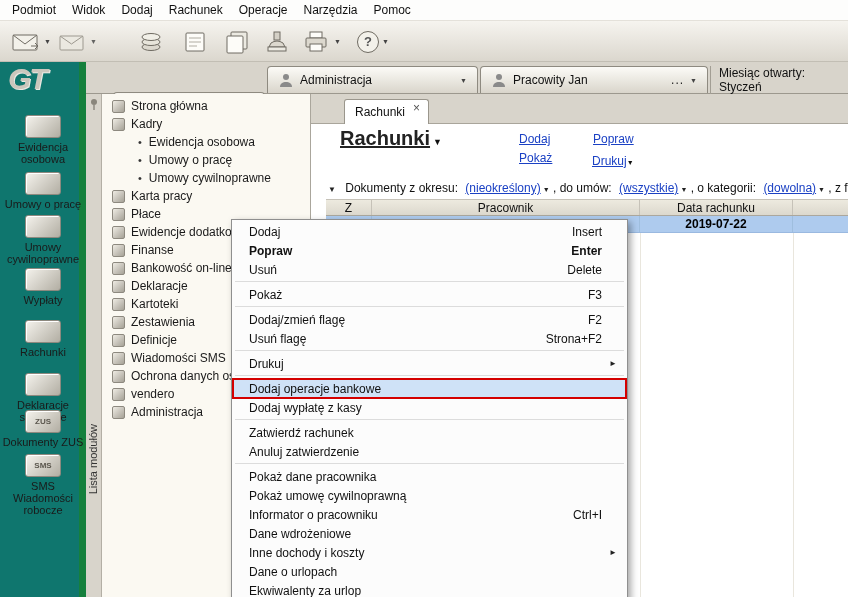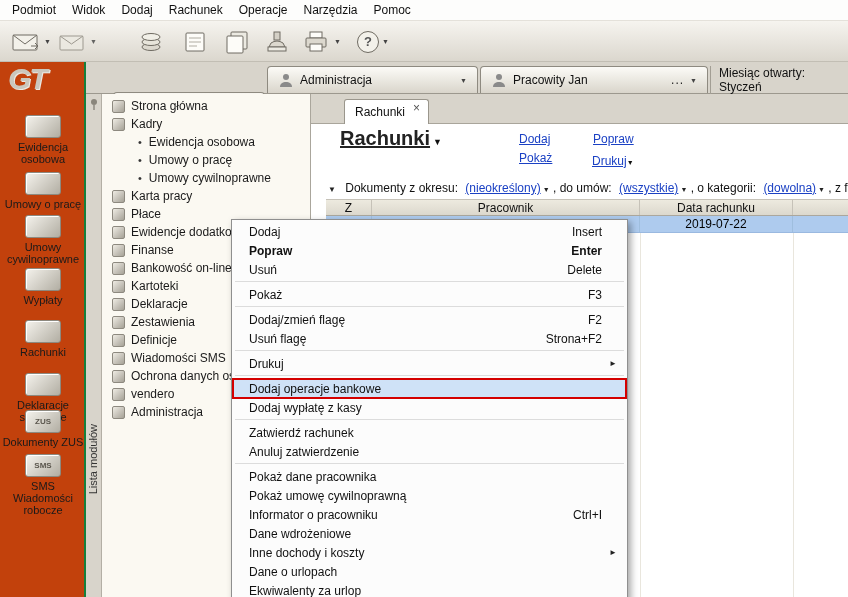--- a/index.html
+++ b/index.html
@@ -16,22 +16,22 @@
   .toolbar { position:absolute; left:0; top:21px; right:0; height:41px;
              background:linear-gradient(#f6f4ef,#dbd7ce); border-bottom:1px solid #c2beb4; }
   .tb { position:absolute; top:5px; height:31px; display:flex; align-items:center; gap:3px;
         padding:2px 3px; border-radius:3px; }
   .caret { font-size:7px; color:#444; line-height:7px; }
   .hicon { width:22px; height:22px; border:1px solid #6f6b62; border-radius:50%;
            background:#f3f1ea; display:flex; align-items:center; justify-content:center;
            font-size:13px; font-weight:bold; color:#555; }
 
   
-  .sidebar { position:absolute; left:0; top:62px; bottom:0; width:86px; background:#c2410c;
-             border-right:2px solid #15803d; }
+  .sidebar { position:absolute; left:0; top:62px; bottom:0; width:86px; background:#0f766e;
+             border-right:7px solid #15803d; }
   .gt-logo { position:absolute; left:8px; top:0px; font-size:30px; font-weight:bold; font-style:italic;
              color:#cbc7bd; text-shadow:1px 1px 0 #eceae4; letter-spacing:-2px; }
   .side-item { position:absolute; left:0; width:86px; display:flex; flex-direction:column;
                align-items:center; gap:3px; cursor:default; }
   .sicon { width:36px; height:23px; background:linear-gradient(135deg,#f5f3ed,#b2aea3);
            border:1px solid #8d897f; border-radius:3px; box-shadow:inset 1px 1px 0 #fff;
            display:flex; align-items:center; justify-content:center;
            font-size:8px; font-weight:bold; color:#5a564d; letter-spacing:0px; }
   .side-label { font-size:11px; line-height:12px; color:#1a1a1a; text-align:center; width:82px; }
 
@@ -83,21 +83,21 @@
 
   
   .thead { position:absolute; left:15px; right:0; top:105px; height:17px; display:flex;
            background:linear-gradient(#edeadf,#dcd8cd); border-top:1px solid #c6c2b8;
            border-bottom:1px solid #aba79d; font-size:12px; color:#111; }
   .th { display:flex; align-items:center; justify-content:center; border-right:1px solid #c6c2b8; }
   .c0 { width:46px; flex:none; } .c1 { width:268px; flex:none; } .c2 { width:153px; flex:none; }
   .c3 { flex:1; border-right:none; }
   .trowsel { position:absolute; left:15px; right:0; top:122px; height:17px; display:flex;
              background:#aecbee; border-bottom:1px solid #9ab9e0; font-size:12px; color:#000; }
-  .td { display:flex; align-items:center; border-right:1px solid #9fbede; }
+  .td { display:flex; align-items:center; border-right:1px solid #9fbede;font-weight:bold; }
   .td.c0 { padding-left:6px; } .td.c1 { padding-left:34px; } .td.c2 { justify-content:center; }
   .marker { font-size:8px; color:#000; }
   .gridline { position:absolute; top:139px; bottom:0; width:1px; background:#e9e6dd; }
 
   
   .cmenu { position:absolute; left:231px; top:219px; width:397px; background:#fcfcfc;
            border:1px solid #8f8f8f; box-shadow:3px 3px 7px rgba(0,0,0,.35); padding:2px 1px;
            z-index:50; }
   .mi { height:19px; display:flex; align-items:center; padding:0 24px 0 16px; font-size:12px;
         color:#111; position:relative; cursor:default; white-space:nowrap; }
@@ -316,25 +316,25 @@
     <div class="trow">
         <span class="ticn"></span>
         <span>Finanse</span>
       </div>
     <div class="trow">
         <span class="ticn"></span>
         <span>Bankowość on-line</span>
       </div>
     <div class="trow">
         <span class="ticn"></span>
+        <span>Deklaracje</span>
+      </div>
+    <div class="trow">
+        <span class="ticn"></span>
         <span>Kartoteki</span>
-      </div>
-    <div class="trow">
-        <span class="ticn"></span>
-        <span>Deklaracje</span>
       </div>
     <div class="trow">
         <span class="ticn"></span>
         <span>Zestawienia</span>
       </div>
     <div class="trow">
         <span class="ticn"></span>
         <span>Definicje</span>
       </div>
     <div class="trow">

